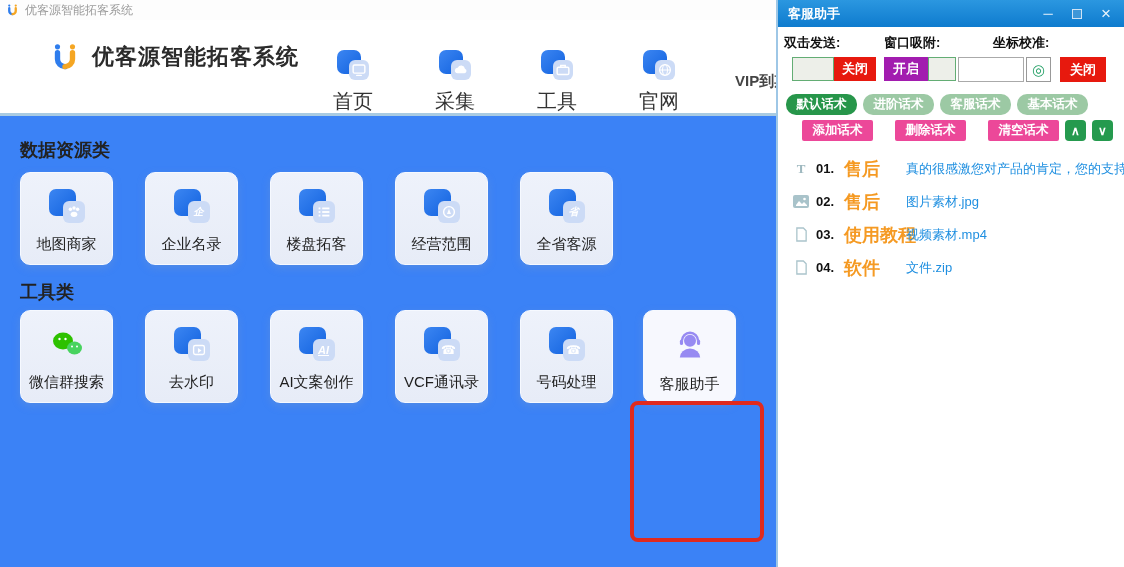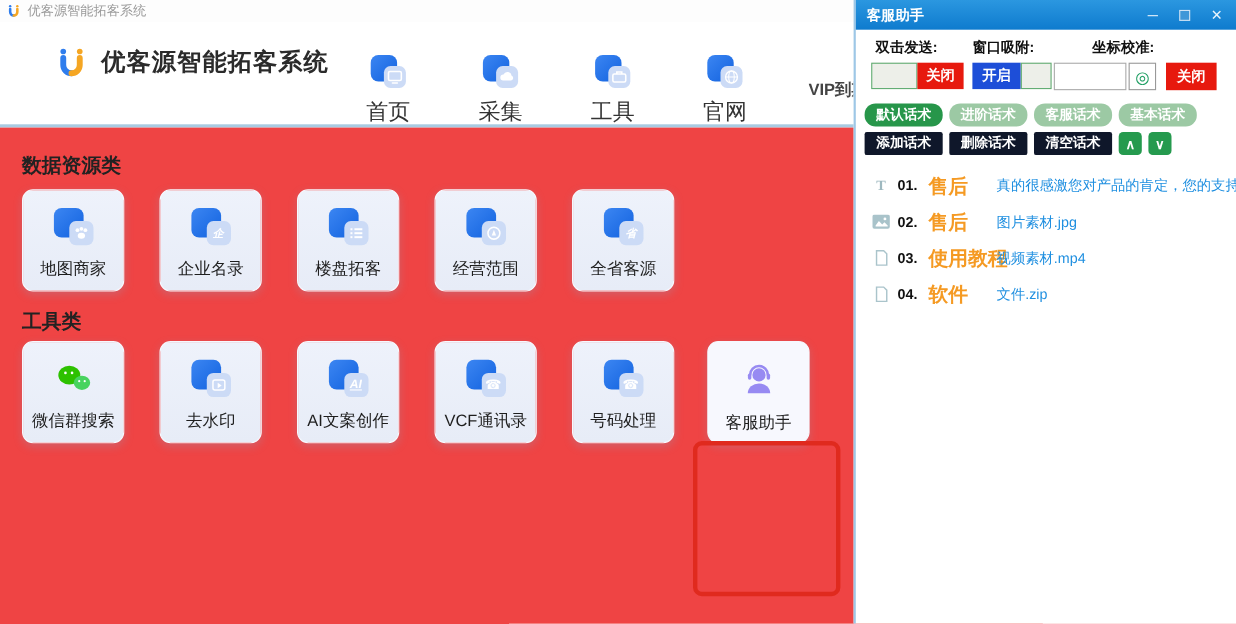--- a/index.html
+++ b/index.html
@@ -10,21 +10,21 @@
   .os-titlebar { position:absolute; left:0; top:0; width:1124px; height:20px; background:#fdfdfd; display:flex; align-items:center; gap:6px; padding-left:6px; }
   .os-title { font-size:12px; color:#9a9a9a; }
   .app-header { position:absolute; left:0; top:20px; width:1124px; height:93px; background:#fff; }
   .brand { position:absolute; left:50px; top:22px; display:flex; align-items:center; gap:12px; }
   .app-title { font-size:22px; font-weight:bold; color:#2b2b2b; letter-spacing:1px; }
   .main-nav { position:absolute; left:322px; top:30px; display:flex; gap:40px; }
   .nav-item { width:62px; display:flex; flex-direction:column; align-items:center; gap:8px; cursor:pointer; }
   .nav-label { font-size:20px; color:#333; }
   .vip-text { position:absolute; left:735px; top:52px; width:41px; overflow:hidden; white-space:nowrap; font-size:15px; font-weight:bold; color:#444; }
   .header-divider { position:absolute; left:0; top:113px; width:1124px; height:3px; background:#a9cbe2; }
-  .content { position:absolute; left:0; top:116px; width:948px; height:451px; background:#ef4444; }
+  .content { position:absolute; left:0; top:116px; width:948px; height:451px; background:#3b82f6; }
   .section-title { position:absolute; left:20px; font-size:18px; font-weight:bold; color:#222; }
   .row { position:absolute; left:20px; display:flex; gap:32px; }
   .tile { width:93px; height:93px; background:linear-gradient(180deg,#eef2fb,#e7ecf7); border:1px solid #f6f9ff; border-radius:10px; box-shadow:0 3px 8px rgba(140,160,195,.28); display:flex; flex-direction:column; align-items:center; justify-content:flex-start; padding-top:16px; cursor:pointer; }
   .tile.light { background:#f7f8fe; }
   .tile-label { margin-top:12px; font-size:15px; color:#1e1e1e; font-weight:500; white-space:nowrap; }
 
   
   .appicon { position:relative; width:36px; height:34px; display:block; }
   .appicon .sq-main { position:absolute; left:0; top:0; width:27px; height:27px; background:linear-gradient(135deg,#3c86f2,#1262df); border-radius:7px; }
   .appicon .sq-light { position:absolute; right:0; bottom:0; width:22px; height:22px; background:#ccdbf6; border-radius:6px; display:flex; align-items:center; justify-content:center; color:#fff; font-weight:bold; font-size:10px; }
@@ -43,31 +43,31 @@
   .win-btn { color:#eaf4fc; font-size:13px; width:16px; text-align:center; cursor:pointer; line-height:27px; }
   .win-btn.max { width:10px; height:10px; line-height:normal; border:1.5px solid #cfe3f5; background:#3f97d8; }
 
   .ctrl-labels { position:absolute; top:34px; left:0; width:100%; }
   .ctrl-label { position:absolute; font-size:13px; font-weight:bold; color:#111; }
   .ctrl-widgets { position:absolute; top:57px; left:0; width:100%; height:26px; }
   .toggle { position:absolute; display:flex; height:24px; cursor:pointer; }
   .tg-seg { height:24px; display:flex; align-items:center; justify-content:center; font-size:13px; font-weight:bold; }
   .tg-off-empty { width:42px; background:#edefe9; border:1px solid #63ad74; }
   .tg-off-label { width:42px; background:#e7190e; color:#fff; }
-  .tg-on-label { width:44px; background:#1d4ed8; color:#fff; }
+  .tg-on-label { width:44px; background:#a21caf; color:#fff; }
   .tg-on-empty { width:28px; background:#edefe9; border:1px solid #63ad74; }
   .coord-input { position:absolute; left:180px; top:0; width:66px; height:25px; border:1px solid #aaa; background:#fff; font-size:13px; padding:0 4px; }
   .coord-target-btn { position:absolute; left:248px; top:0; width:25px; height:25px; border:1px solid #999; background:#fff; color:#1f9e63; font-size:15px; display:flex; align-items:center; justify-content:center; cursor:pointer; }
   .coord-close-btn { position:absolute; left:282px; top:0; width:46px; height:25px; background:#e7190e; color:#fff; font-size:13px; font-weight:bold; border:none; cursor:pointer; }
 
   .tab-row { position:absolute; left:8px; display:flex; gap:6px; }
   .s-btn { width:71px; height:21px; border:none; color:#fff; font-size:12.5px; font-weight:bold; cursor:pointer; border-radius:2px; display:flex; align-items:center; justify-content:center; }
   .s-btn.tab { background:#9cc9a4;border-radius:10px; }
   .s-btn.tab.selected { background:#27964a; }
-  .s-btn.action { background:#0f172a; }
+  .s-btn.action { background:#ec4899;margin-left:16px; }
   .arrow-btn { width:21px; height:21px; background:#259a4e; color:#fff; border:none; border-radius:4px; font-size:12px; font-weight:bold; cursor:pointer; display:flex; align-items:center; justify-content:center; }
 
   .script-list { position:absolute; left:0; top:152px; width:100%; }
   .script-item { height:33px; display:flex; align-items:center; padding-left:14px; cursor:pointer; }
   .li-icon { width:18px; display:flex; justify-content:center; color:#9eb8bf; font-weight:bold; font-size:13px; font-family:"Liberation Serif","DejaVu Serif",serif; }
   .li-num { width:26px; margin-left:6px; font-size:13px; font-weight:bold; color:#111; }
   .li-cat { width:56px; margin-left:2px; font-size:18px; font-weight:bold; color:#f59a23; white-space:nowrap; }
   .li-text { margin-left:6px; font-size:13px; color:#1f8fe0; white-space:nowrap; overflow:hidden; width:218px; }
 </style>
 </head>
@@ -298,21 +298,21 @@
   <div class="panel-titlebar">
     <span class="panel-title">客服助手</span>
     <span class="win-controls">
       <span class="win-btn">─</span>
       <span class="win-btn max"></span>
       <span class="win-btn" style="font-size:17px;">×</span>
     </span>
   </div>
 
   <div class="ctrl-labels">
-    <span class="ctrl-label" style="left:18px;">双击发送:</span>
+    <span class="ctrl-label" style="left:6px;">双击发送:</span>
     <span class="ctrl-label" style="left:106px;">窗口吸附:</span>
     <span class="ctrl-label" style="left:215px;">坐标校准:</span>
   </div>
 
   <div class="ctrl-widgets">
     <span class="toggle" style="left:14px;">
       <span class="tg-seg tg-off-empty"></span>
       <span class="tg-seg tg-off-label">关闭</span>
     </span>
     <span class="toggle" style="left:106px;">

